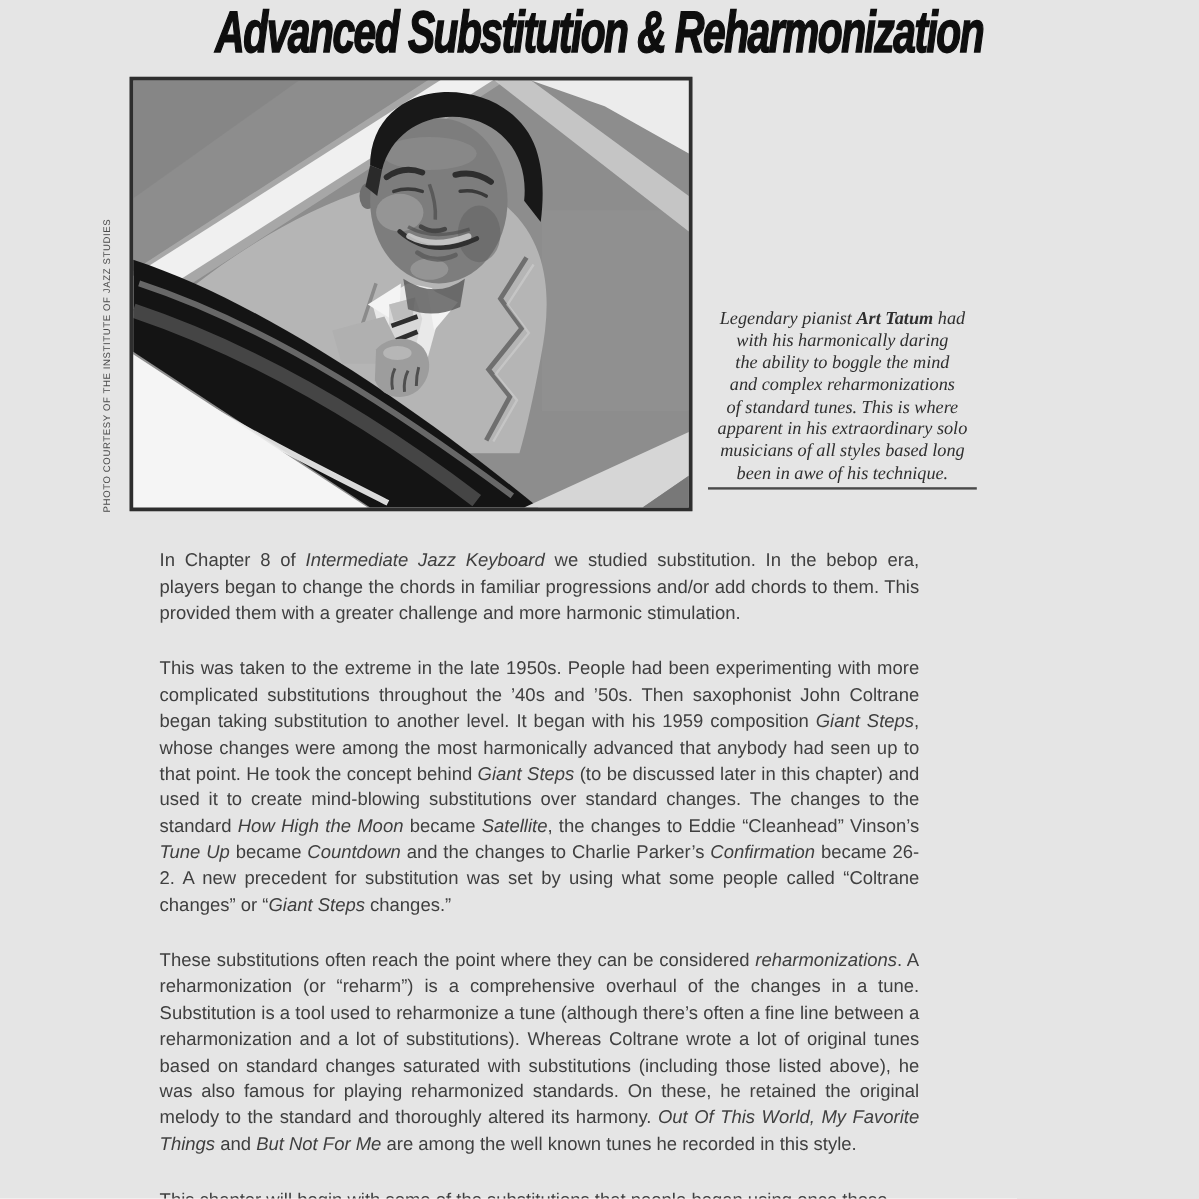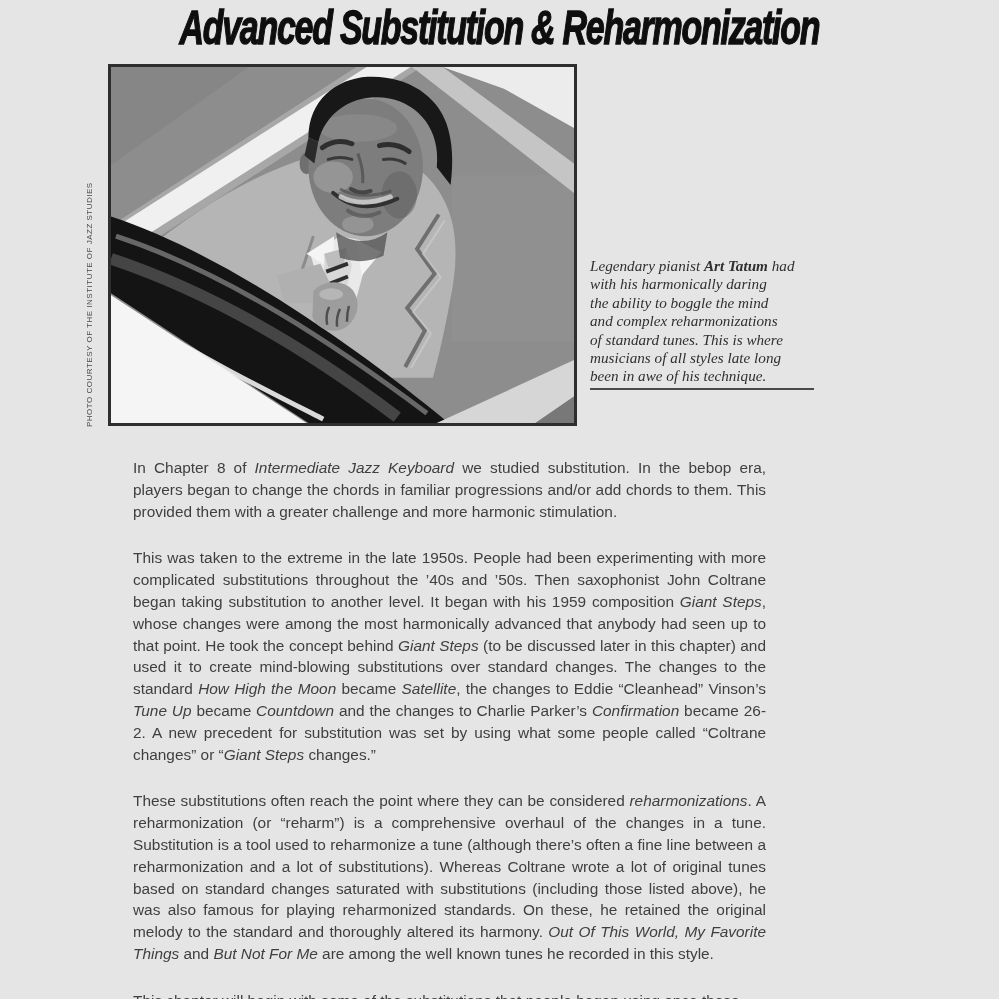--- a/index.html
+++ b/index.html
@@ -16,21 +16,21 @@
         border:3px solid #2e2e2e;box-sizing:border-box;background:#8d8d8d;}
   .photo-frame svg{display:block;width:100%;height:100%;}
   .photo-credit{position:absolute;left:84px;top:427px;transform:rotate(-90deg);
         transform-origin:0 0;font-size:8px;line-height:11px;letter-spacing:0.5px;
         color:#4a4a4a;white-space:nowrap;}
   
   .caption{position:absolute;left:590px;top:257px;width:224px;
         font-family:"Liberation Serif",serif;font-style:italic;
         font-size:15.2px;line-height:18.4px;color:#2f2f2f;
         border-bottom:2.5px solid #4a4a4a;padding-bottom:2px;}
-  .cap-line{white-space:nowrap;}
+  .cap-line{white-space:nowrap;text-align:center;}
   .bd{font-weight:bold;}
   .it{font-style:italic;}
   
   .body-text{position:absolute;left:133px;top:457px;width:633px;
         font-size:15.4px;line-height:21.8px;color:#3f3f3f;text-align:justify;}
   .body-text p{margin:0 0 25px 0;}
 </style>
 </head>
 <body>
 
@@ -106,21 +106,22 @@
   </figure>
 
   <div class="photo-credit">PHOTO COURTESY OF THE INSTITUTE OF JAZZ STUDIES</div>
 
   <div class="caption">
       <div class="cap-line"><span>Legendary pianist </span><span class="bd">Art Tatum</span><span> had</span></div>
       <div class="cap-line"><span>with his harmonically daring</span></div>
       <div class="cap-line"><span>the ability to boggle the mind</span></div>
       <div class="cap-line"><span>and complex reharmonizations</span></div>
       <div class="cap-line"><span>of standard tunes. This is where</span></div>
-      <div class="cap-line"><span>musicians of all styles late long</span></div>
+      <div class="cap-line"><span>apparent in his extraordinary solo</span></div>
+      <div class="cap-line"><span>musicians of all styles based long</span></div>
       <div class="cap-line"><span>been in awe of his technique.</span></div>
     </div>
 
   <div class="body-text">
     <p><span>In Chapter 8 of </span><span class="it">Intermediate Jazz Keyboard</span><span> we studied substitution. In the bebop era, players began to change the chords in familiar progressions and/or add chords to them. This provided them with a greater challenge and more harmonic stimulation.</span></p>
     <p><span>This was taken to the extreme in the late 1950s. People had been experimenting with more complicated substitutions throughout the ’40s and ’50s. Then saxophonist John Coltrane began taking substitution to another level. It began with his 1959 composition </span><span class="it">Giant Steps</span><span>, whose changes were among the most harmonically advanced that anybody had seen up to that point. He took the concept behind </span><span class="it">Giant Steps</span><span> (to be discussed later in this chapter) and used it to create mind-blowing substitutions over standard changes. The changes to the standard </span><span class="it">How High the Moon</span><span> became </span><span class="it">Satellite</span><span>, the changes to Eddie “Cleanhead” Vinson’s </span><span class="it">Tune Up</span><span> became </span><span class="it">Countdown</span><span> and the changes to Charlie Parker’s </span><span class="it">Confirmation</span><span> became 26-2. A new precedent for substitution was set by using what some people called “Coltrane changes” or “</span><span class="it">Giant Steps</span><span> changes.”</span></p>
     <p><span>These substitutions often reach the point where they can be considered </span><span class="it">reharmonizations</span><span>. A reharmonization (or “reharm”) is a comprehensive overhaul of the changes in a tune. Substitution is a tool used to reharmonize a tune (although there’s often a fine line between a reharmonization and a lot of substitutions). Whereas Coltrane wrote a lot of original tunes based on standard changes saturated with substitutions (including those listed above), he was also famous for playing reharmonized standards. On these, he retained the original melody to the standard and thoroughly altered its harmony. </span><span class="it">Out Of This World, My Favorite Things</span><span> and </span><span class="it">But Not For Me</span><span> are among the well known tunes he recorded in this style.</span></p>
     <p><span>This chapter will begin with some of the substitutions that people began using once those</span></p>
   </div>
 

